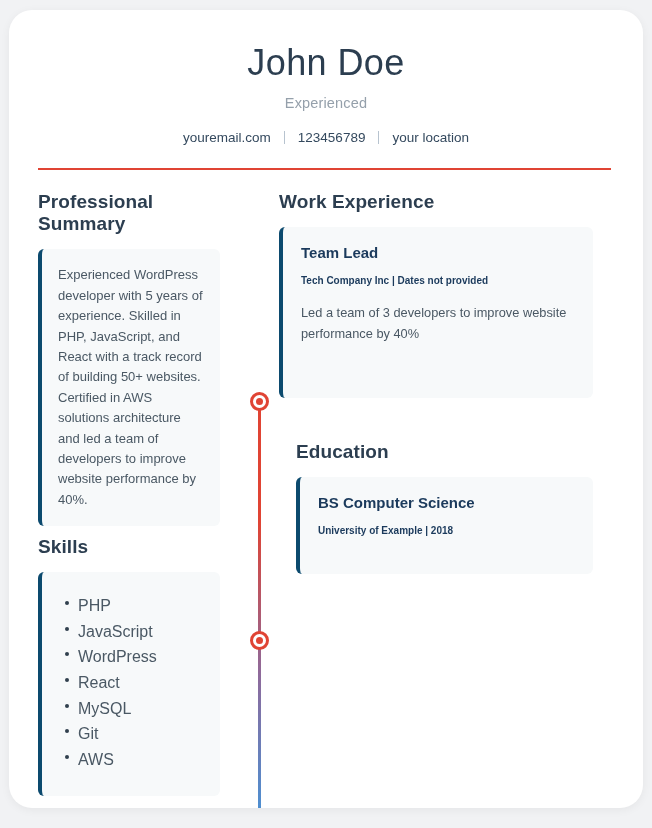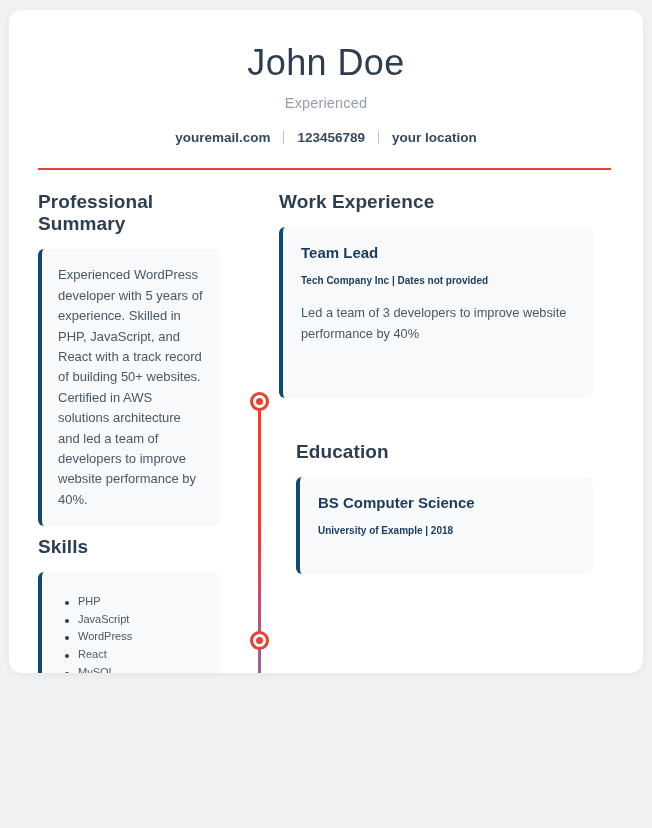--- a/index.html
+++ b/index.html
@@ -11,23 +11,23 @@
     height: 828px;
     background: #f1f2f4;
     font-family: "Liberation Sans", sans-serif;
     overflow: hidden;
   }
   .page-card {
     position: absolute;
     left: 9px;
     top: 10px;
     width: 634px;
-    height: 663px;
+    height: 798px;
     background: #ffffff;
-    border-radius: 13px;
+    border-radius: 23px;
     box-shadow: 0 2px 10px rgba(0,0,0,0.055);
     box-sizing: border-box;
     overflow: hidden;
   }
 
   
   .resume-header {
     padding-top: 33px;
     text-align: center;
   }
@@ -46,21 +46,20 @@
     margin-top: 12px;
     letter-spacing: 0.15px;
   }
   .contact-row {
     margin-top: 19px;
     font-size: 13.5px;
     color: #34495e;
     display: flex;
     justify-content: center;
     align-items: center;
-    font-weight: bold;
   }
   .contact-item { padding: 0 13px; white-space: nowrap; }
   .contact-sep {
     width: 1px;
     height: 13px;
     background: #b7c3cf;
     display: inline-block;
   }
   .header-rule {
     height: 2px;
@@ -145,21 +144,21 @@
 
   
   .skills-heading { margin-top: 10px; }
   .skills-panel { padding: 21px 14px 24px 14px; }
   .skills-list {
     margin: 0;
     padding-left: 22px;
     list-style: none;
   }
   .skills-list li {
-    font-size: 11px;
+    font-size: 16px;
     color: #4a5864;
     line-height: 1.6;
     position: relative;
   }
   .skills-list li::before {
     content: "";
     position: absolute;
     left: -13px;
     top: 8px;
     width: 4px;

